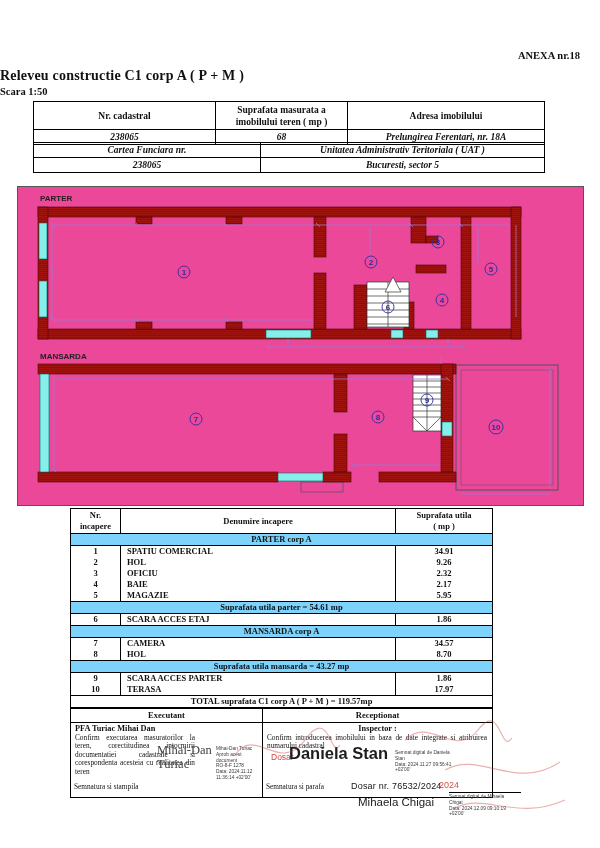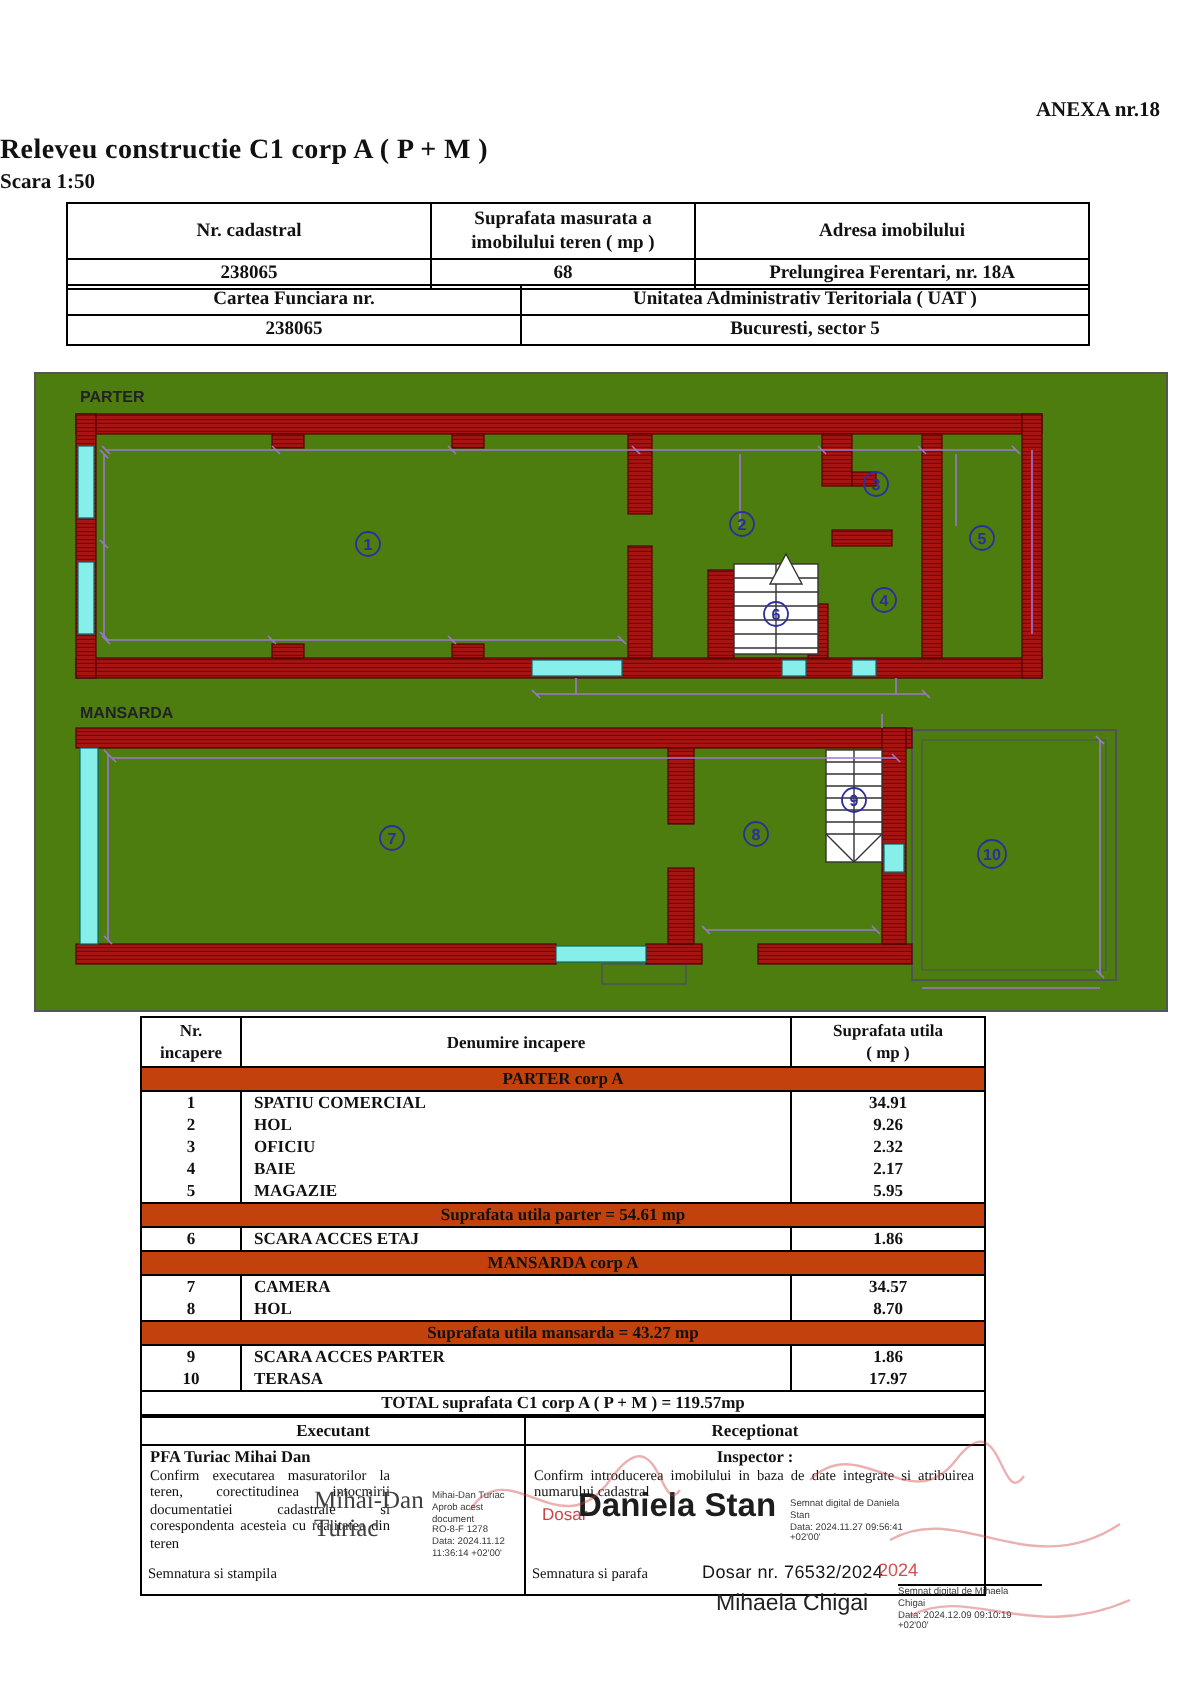--- a/index.html
+++ b/index.html
@@ -10,31 +10,31 @@
   .annex{right:20px;top:50px;font-size:10.5px;font-weight:bold;}
   .title{left:0;top:68px;width:100%;text-align:left;font-size:14px;font-weight:bold;letter-spacing:.2px;}
   .scale{left:0;top:86px;width:100%;font-size:10.5px;font-weight:bold;}
 
   table{border-collapse:collapse;table-layout:fixed;}
   .hdrT{left:33px;width:511px;}
   .hdrT td{border:1px solid #000;font-size:9.5px;font-weight:bold;text-align:center;
            vertical-align:middle;padding:0;line-height:12px;}
   .hdrT1{top:101px;}
   .hdrT2{top:143px;margin-top:-1px;}
-  .h28{height:28px;} .h15{height:15px;}
-
-  .panel{left:17px;top:186px;width:565px;height:318px;border:1px solid #555;background:#4d7c0f;}
+  .h28{height:28px;} .h15{height:15px;font-style:italic;}
+
+  .panel{left:17px;top:186px;width:565px;height:318px;border:1px solid #555;background:#ec4899;}
   .plbl{font-family:"Liberation Sans",sans-serif;font-size:8px;font-weight:bold;fill:#222;}
   .rc{font-family:"Liberation Sans",sans-serif;font-size:8px;font-weight:bold;fill:#2d2da0;text-anchor:middle;}
 
   .roomsT{left:70px;top:508px;width:422px;}
   .roomsT td{border-left:1px solid #000;border-right:1px solid #000;padding:0;
              font-size:8.5px;font-weight:bold;line-height:11px;vertical-align:top;}
   .roomsT thead td{border:1px solid #000;text-align:center;vertical-align:middle;height:24px;}
-  .roomsT .band td{border:1px solid #000;background:#c2410c;text-align:center;height:11px;}
+  .roomsT .band td{border:1px solid #000;background:#7dd3fc;text-align:center;height:11px;}
   .roomsT .totalrow td{border:1px solid #000;text-align:center;height:11px;}
   .cnum{text-align:center;}
   .cname{padding-left:6px !important;}
   .carea{text-align:center;}
 
   .sigT{left:70px;top:708px;width:422px;}
   .sigT td{border:1px solid #000;padding:1px;vertical-align:top;}
   .sigT .sh td{font-size:8.5px;font-weight:bold;text-align:center;height:11px;line-height:11px;}
   .sigcell{height:72px;position:relative;font-size:7.3px;line-height:8.6px;}
   .firm{font-weight:bold;font-size:8.3px;padding:1px 0 0 3px;}

